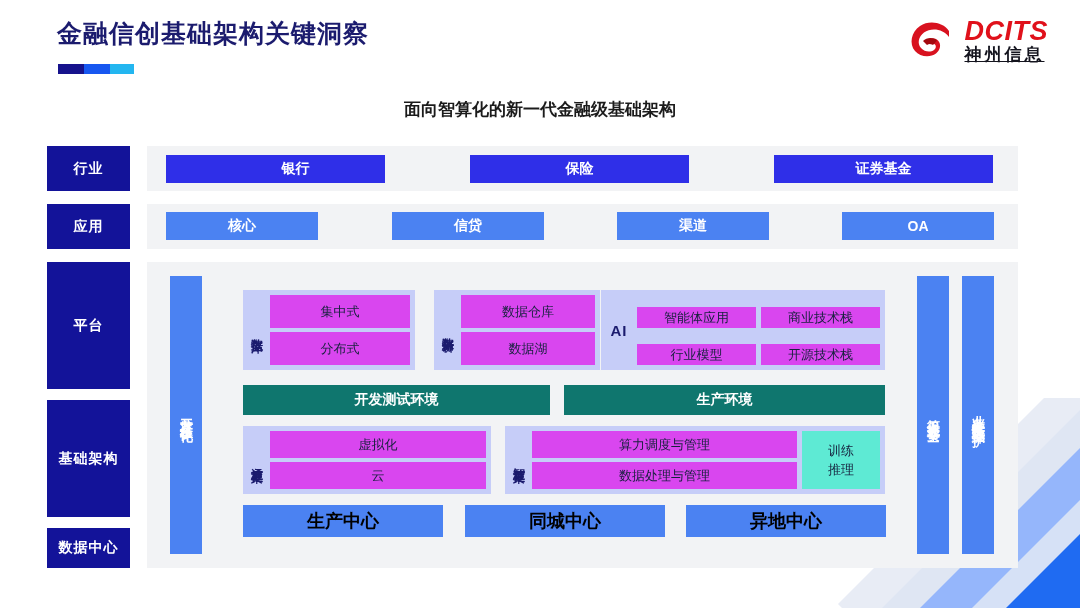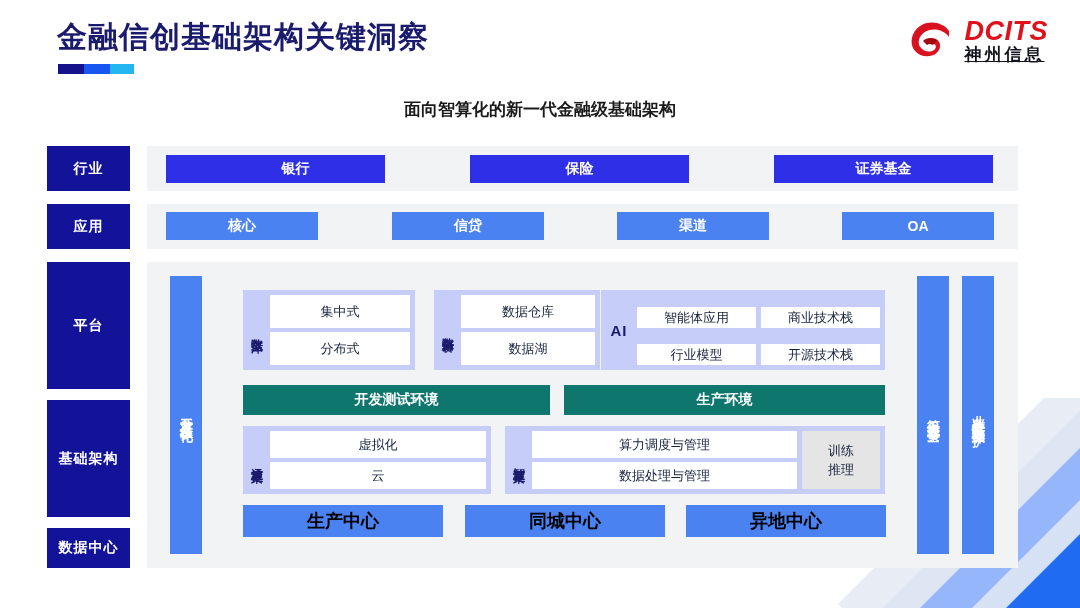--- a/index.html
+++ b/index.html
@@ -16,21 +16,21 @@
   .corner span { position: absolute; display: block; transform: rotate(-45deg); transform-origin: top left; }
   .c1 { width: 420px; height: 36px; background: #e8ecf5; left: 18px;  top: 206px; }
   .c2 { width: 420px; height: 30px; background: #dfe6f3; left: 62px;  top: 210px; }
   .c3 { width: 420px; height: 46px; background: #95b6fb; left: 96px;  top: 214px; }
   .c4 { width: 420px; height: 40px; background: #d6e1f6; left: 150px; top: 212px; }
   .c5 { width: 420px; height: 86px; background: #1f6bf2; left: 178px; top: 218px; }
 
   
   .title {
     position: absolute; left: 57px; top: 17px;
-    font-size: 30px; font-weight: 700; color: #1b1b6e; letter-spacing: 1px;
+    font-size: 25px; font-weight: 700; color: #1b1b6e; letter-spacing: 1px;
     white-space: nowrap;
   }
   .title-rule { position: absolute; left: 58px; top: 64px; display: flex; width: 76px; height: 10px; }
   .title-rule i { display: block; height: 100%; }
   .tr1 { width: 26px; background: #16128c; }
   .tr2 { width: 26px; background: #1757f0; }
   .tr3 { width: 24px; background: #23b6f0; }
 
   .logo { position: absolute; right: 32px; top: 16px; display: flex; align-items: center; gap: 9px; }
   .logo-mark { width: 50px; height: 50px; flex: none; }
@@ -67,34 +67,34 @@
   
   .panel { position: absolute; background: #c6cdf8; display: flex; align-items: stretch; padding: 5px; gap: 5px; }
   .panel-label {
     writing-mode: vertical-rl; text-orientation: upright;
     display: flex; align-items: center; justify-content: center;
     font-size: 12px; font-weight: 700; color: #1b1b6e; letter-spacing: 1px; flex: none;
   }
   .panel-body { flex: 1; display: flex; flex-direction: column; gap: 4px; }
   .panel-row { flex: 1; display: flex; gap: 5px; margin-top: 12px; }
   .cell {
-    flex: 1; background: #ffffff; display: flex; align-items: center; justify-content: center;
+    flex: 1; background: #d946ef; display: flex; align-items: center; justify-content: center;
     font-size: 13px; color: #16213d; font-weight: 400;
   }
 
   .wide-chip {
     position: absolute; background: #0f766e; color: #fff; font-weight: 700; font-size: 14px;
     display: flex; align-items: center; justify-content: center;
   }
   .dc-chip {
     position: absolute; background: #4b82f2; color: #000000; font-weight: 700; font-size: 18px;
     display: flex; align-items: center; justify-content: center;
   }
   .side-box {
-    background: #e5e5e5; display: flex; align-items: center; justify-content: center;
+    background: #5eead4; display: flex; align-items: center; justify-content: center;
     font-size: 13px; color: #16213d; line-height: 1.5; text-align: center; flex: none;
   }
 </style>
 </head>
 <body>
 
 <div id="slide">
 
   <div class="corner">
     <span class="c1"></span>

